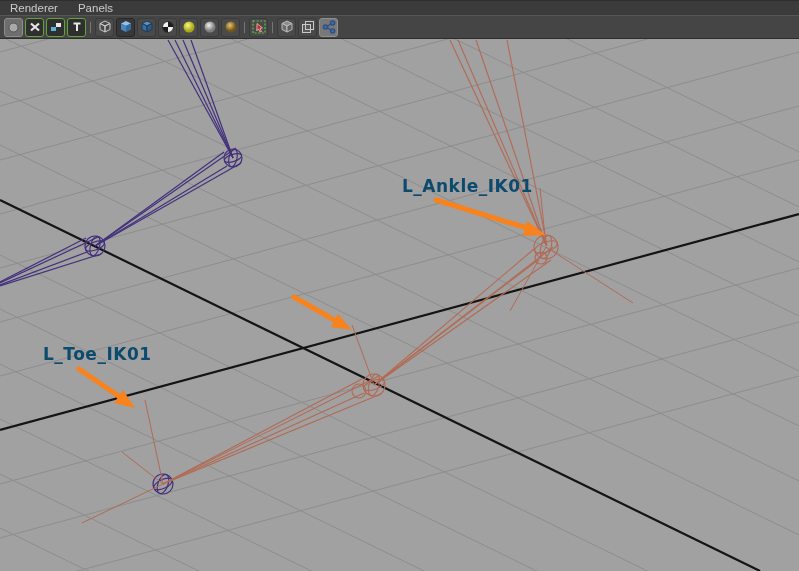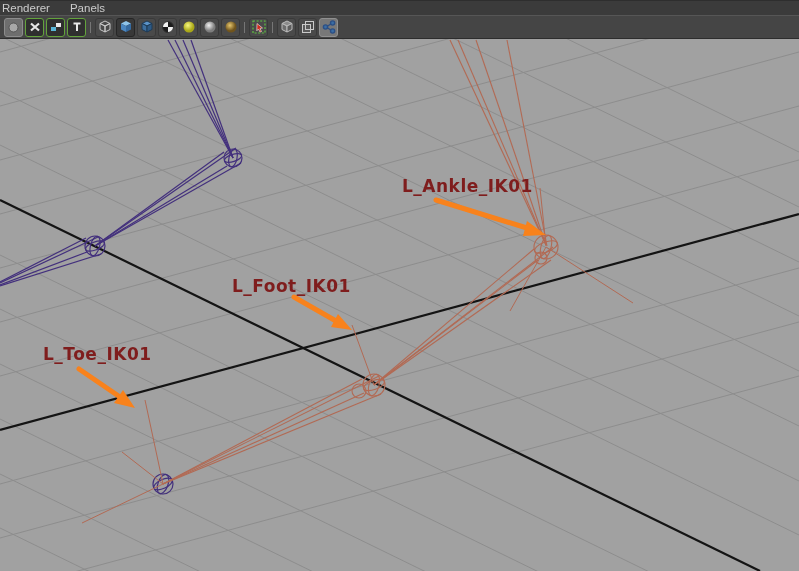--- a/index.html
+++ b/index.html
@@ -3,41 +3,41 @@
 <meta charset="utf-8">
 <style>
   html,body{margin:0;padding:0;}
   body{width:799px;height:571px;overflow:hidden;background:#a1a1a1;
        font-family:"Liberation Sans",sans-serif;}
   .app{position:relative;width:799px;height:571px;}
 
   
   .menubar{position:absolute;top:0;left:0;width:799px;height:15px;background:#3b3b3b;
            border-top:1px solid #2e2e2e;box-sizing:border-box;display:flex;align-items:center;
-           gap:20px;padding-left:2px;}
+           gap:20px;padding-left:10px;}
   .menu-item{color:#cbcbcb;font-size:11.5px;line-height:14px;cursor:default;}
 
   
   .toolbar{position:absolute;top:15px;left:0;width:799px;height:24px;background:#454545;
            border-top:1px solid #565656;border-bottom:1px solid #2d2d2d;box-sizing:border-box;
            display:flex;align-items:center;gap:2px;padding-left:4px;}
   .tbtn{width:19px;height:19px;border-radius:3px;background:#4a4a4a;border:1px solid #3a3a3a;
         box-sizing:border-box;display:flex;align-items:center;justify-content:center;flex:0 0 auto;}
   .tbtn.gate{background:#2f2f2f;border:1px solid #63a33c;}
   .tbtn.cam{background:#6e6e6e;border:1px solid #8c8c8c;}
   .tbtn.pressed{background:#383838;border:1px solid #262626;}
   .tbtn.pressed-light{background:#787878;border:1px solid #909090;}
   .sep{width:5px;height:12px;display:flex;align-items:center;justify-content:center;flex:0 0 auature;}
   .sep i{display:block;width:1px;height:11px;background:#767676;}
 
   
   .viewport{position:absolute;top:39px;left:0;width:799px;height:532px;background:#a1a1a1;overflow:hidden;}
   .viewport svg.scene{position:absolute;left:0;top:0;}
   .vlabel{position:absolute;font-family:"DejaVu Sans",sans-serif;font-weight:bold;
-          font-size:17px;letter-spacing:.5px;color:#7f1d1d;white-space:nowrap;}
+          font-size:17px;letter-spacing:.5px;color:#0c4a6e;white-space:nowrap;}
   .lbl-ankle{left:402px;top:137px;}
   .lbl-foot{left:232px;top:237px;}
   .lbl-toe{left:43px;top:305px;text-align:right;}
 </style>
 </head>
 <body>
 
 <div class="app">
 
   <div class="menubar">
@@ -325,16 +325,15 @@
           <polygon points="352,291 331,288 338,275" stroke="none" fill="#f8821c"></polygon>
         </g>
         <g>
           <line x1="79" y1="330" x2="120" y2="358"></line>
           <polygon points="135,369 114,364 123,351" stroke="none" fill="#f8821c"></polygon>
         </g>
       </g>
     </svg>
 
     <div class="vlabel lbl-ankle">L_Ankle_IK01</div>
-    <div class="vlabel lbl-foot">L_Foot_IK01</div>
     <div class="vlabel lbl-toe">L_Toe_IK01</div>
   </div>
 </div>
 
 </body></html>

